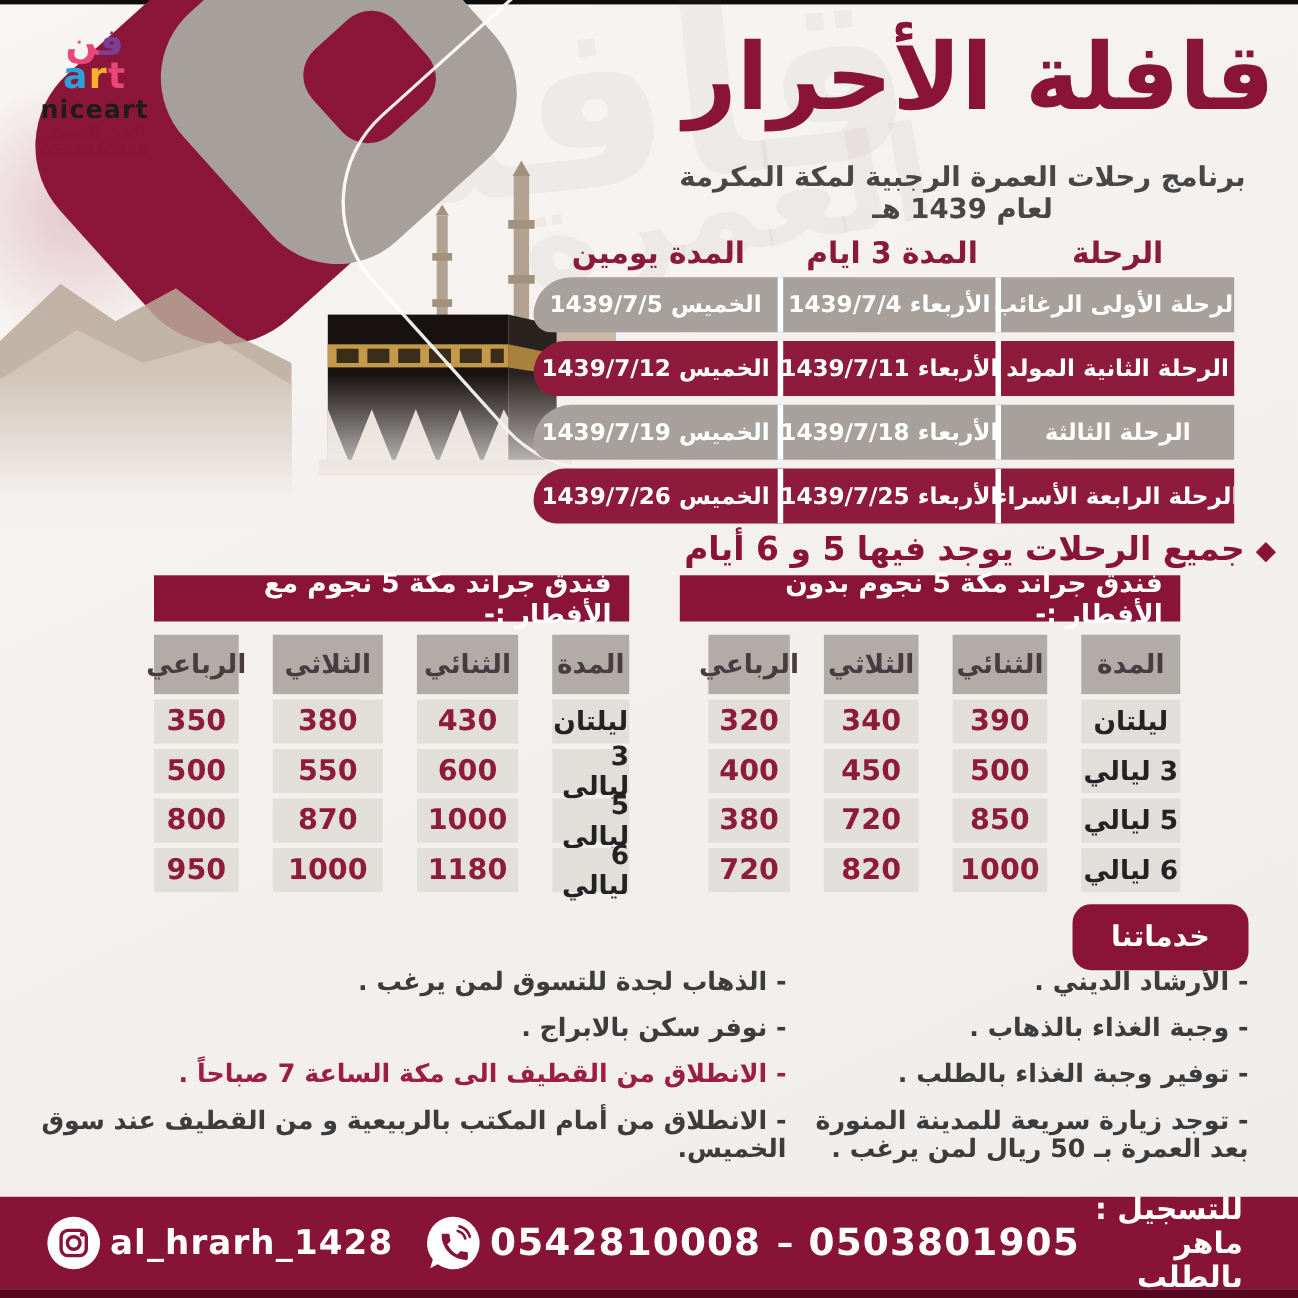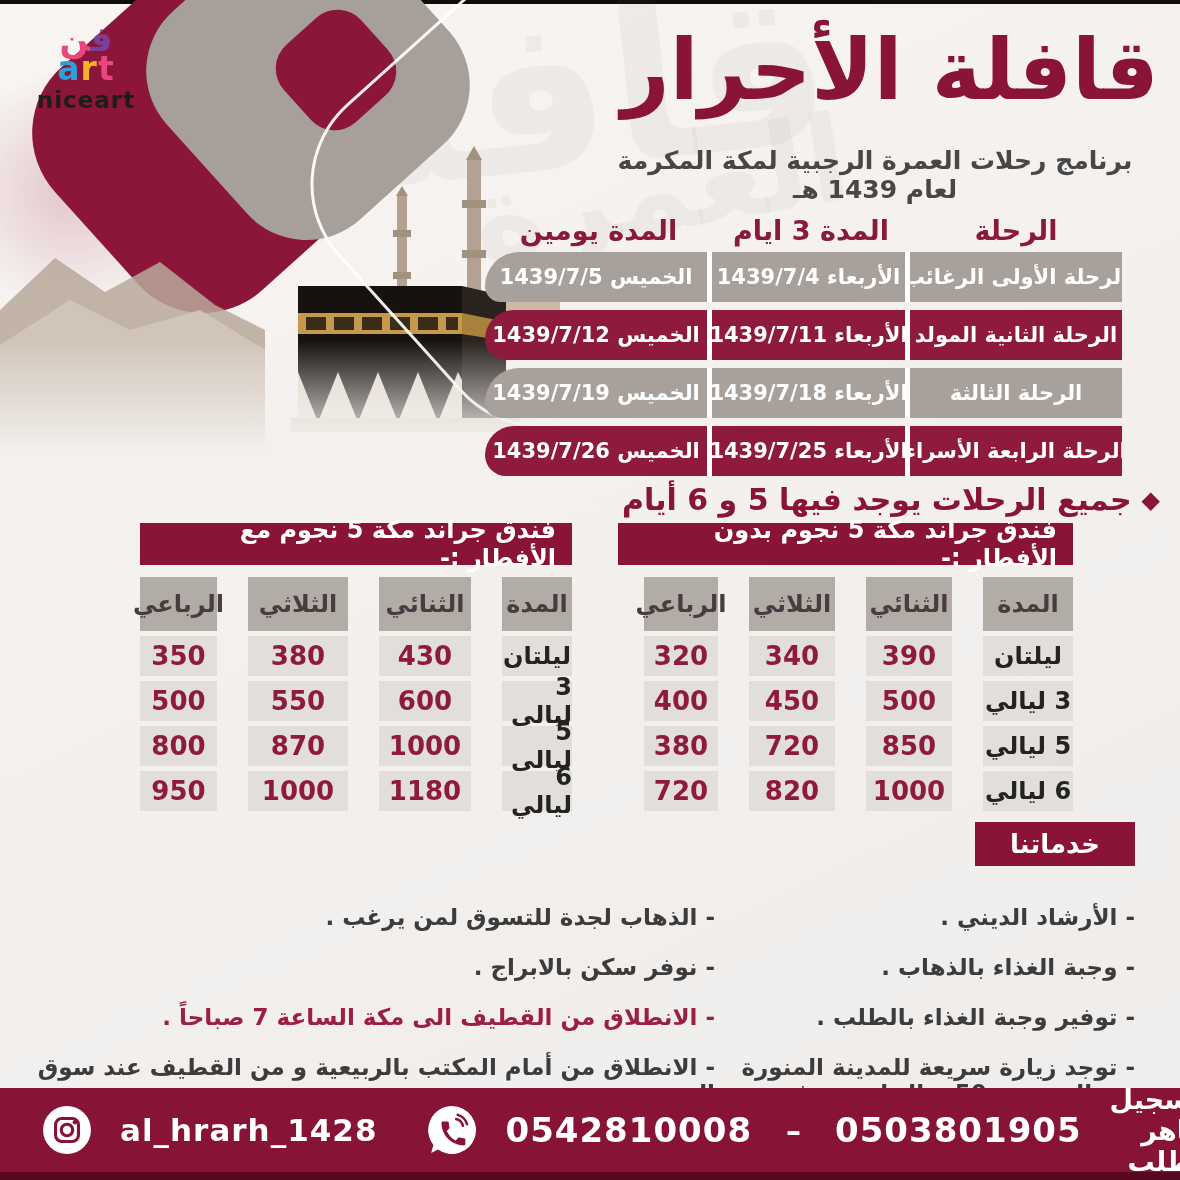--- a/index.html
+++ b/index.html
@@ -72,32 +72,32 @@
   .p-grid{margin-top:12px;display:grid;direction:rtl;gap:5px;}
   .p-right .p-grid{grid-template-columns:116px 112px 112px 100px;}
   .p-left .p-grid{grid-template-columns:96px 118px 126px 103px;}
   .pcell{display:flex;align-items:center;justify-content:center;margin-left:26px;}
   .phead{background:#b2aca6;height:54px;color:#483c40;font-size:24px;font-weight:700;}
   .pdata{background:#e2deda;height:40px;}
   .num{color:#8e1a3c;font-size:26px;font-weight:800;}
   .dur{color:#232323;font-size:24px;font-weight:800;direction:rtl;}
 
   
-  .svc-title{position:absolute;right:45px;top:822px;width:160px;height:44px;background:#8a1437;
-    color:#fff;font-size:26px;font-weight:700;display:flex;align-items:center;justify-content:center;}
+  .svc-title{position:absolute;right:45px;top:822px;width:160px;height:60px;background:#8a1437;
+    color:#fff;font-size:26px;font-weight:700;display:flex;align-items:center;justify-content:center;border-radius:17px;}
   .svc-list{position:absolute;direction:rtl;text-align:right;color:#3c3c3c;
     font-size:23px;font-weight:600;line-height:26px;}
   .svc-right{right:45px;top:880px;width:395px;}
   .svc-left{right:465px;top:880px;width:700px;}
-  .svc-item{margin-bottom:16px;margin-top:24px;}
+  .svc-item{margin-bottom:16px;}
   .svc-item.hl{color:#9c1f42;}
 
   
   .footer{position:absolute;left:0;top:1088px;width:100%;height:84px;background:#871336;
-    display:flex;align-items:center;padding:0 42px;box-sizing:border-box;gap:28px;}
+    display:flex;align-items:center;padding:0 42px;box-sizing:border-box;gap:8px;}
   .footer-strip{position:absolute;left:0;top:1172px;width:100%;height:8px;background:#55081f;}
   .ftr-handle{color:#fff;font-size:31px;font-weight:800;letter-spacing:1px;}
   .ftr-num{color:#fff;font-size:34px;font-weight:800;letter-spacing:1px;}
   .ftr-dash{color:#fff;font-size:30px;font-weight:700;margin:0 6px;}
   .ftr-label{color:#fff;font-size:27px;font-weight:700;direction:rtl;margin-right:8px;margin-left:auto;}
   .icon{flex:0 0 auto;display:flex;}
 </style>
 </head>
 <body>
 

